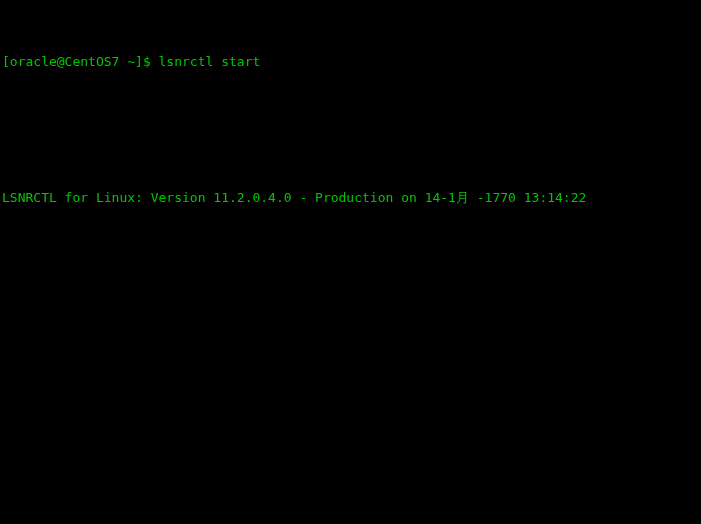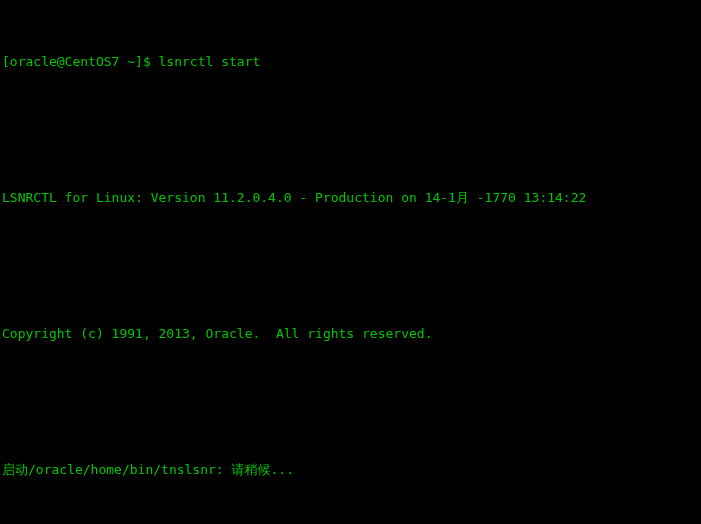--- a/index.html
+++ b/index.html
@@ -46,25 +46,23 @@
 <div id="terminal" style="background: rgb(0, 0, 0); color: rgb(0, 200, 0); border-radius: 28px;">
 
   <div class="line">[oracle@CentOS7 ~]$ lsnrctl start</div>
 
   <div class="line blank"></div>
 
   <div class="line">LSNRCTL for Linux: Version 11.2.0.4.0 - Production on 14-1月 -1770 13:14:22</div>
 
   <div class="line blank"></div>
 
-  <div class="line">Copyright (c) 1991, 2013, Oracle.  All rights reserved.</div>
 
   <div class="line blank"></div>
 
-  <div class="line">启动/oracle/home/bin/tnslsnr: 请稍候...</div>
 
   
 
   
 
   
 
   
 
   

